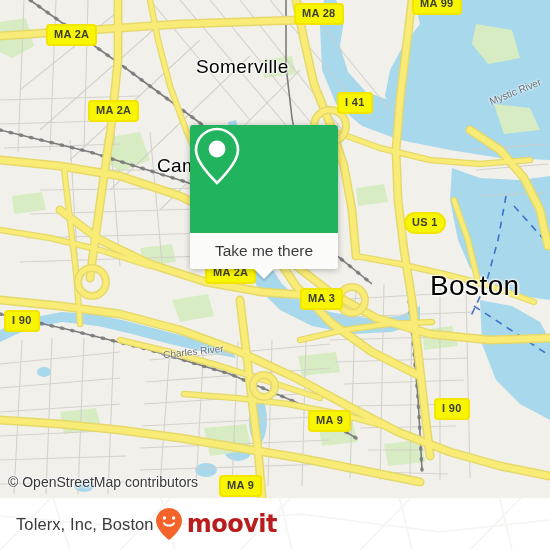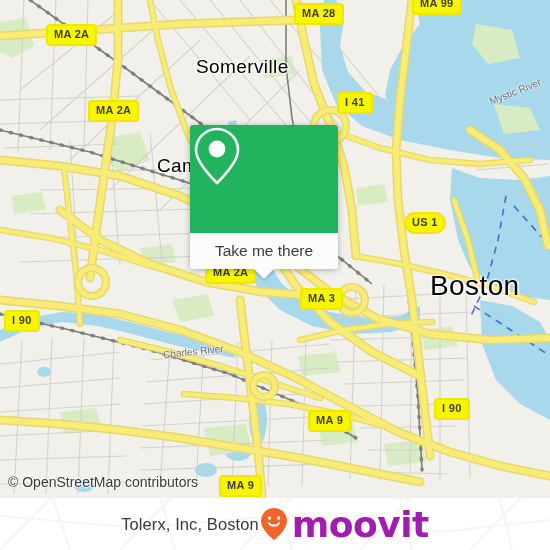--- a/index.html
+++ b/index.html
@@ -44,28 +44,28 @@
       display:flex;align-items:center;justify-content:center;
       color:#3c3c3c;font-size:15.5px;cursor:pointer;}
   #callout-tail{position:absolute;left:50%;margin-left:-11px;bottom:-10px;
       width:0;height:0;border-left:11px solid transparent;
       border-right:11px solid transparent;border-top:11px solid #fbfbfa;
       filter:drop-shadow(0 2px 1px rgba(0,0,0,.18));}
 
   
   #bottombar{position:absolute;left:0;top:498px;width:550px;height:52px;
       background:#ffffff;display:flex;align-items:center;
-      justify-content:center;padding:0 16px;box-sizing:border-box;
+      justify-content:flex-start;padding:0 16px;box-sizing:border-box;
       overflow:hidden;}
   #bottombar .watermark{position:absolute;left:0;top:-40px;width:550px;
       height:92px;opacity:.30;pointer-events:none;}
   #title{position:relative;font-size:16.5px;color:#3a3a3a;z-index:2;
       letter-spacing:.1px;}
   #logo{position:relative;display:flex;align-items:center;z-index:2;}
-  #logo .word{font-size:36px;color:#a21caf;letter-spacing:-.5px;
+  #logo .word{font-size:24px;color:#b91c1c;letter-spacing:-.5px;
       font-family:"DejaVu Sans","Liberation Sans",sans-serif;font-weight:600;}
 </style>
 </head>
 <body>
 
 <div id="app">
 
   <div id="map">
 
     <svg width="550" height="498" viewBox="0 0 550 498">

